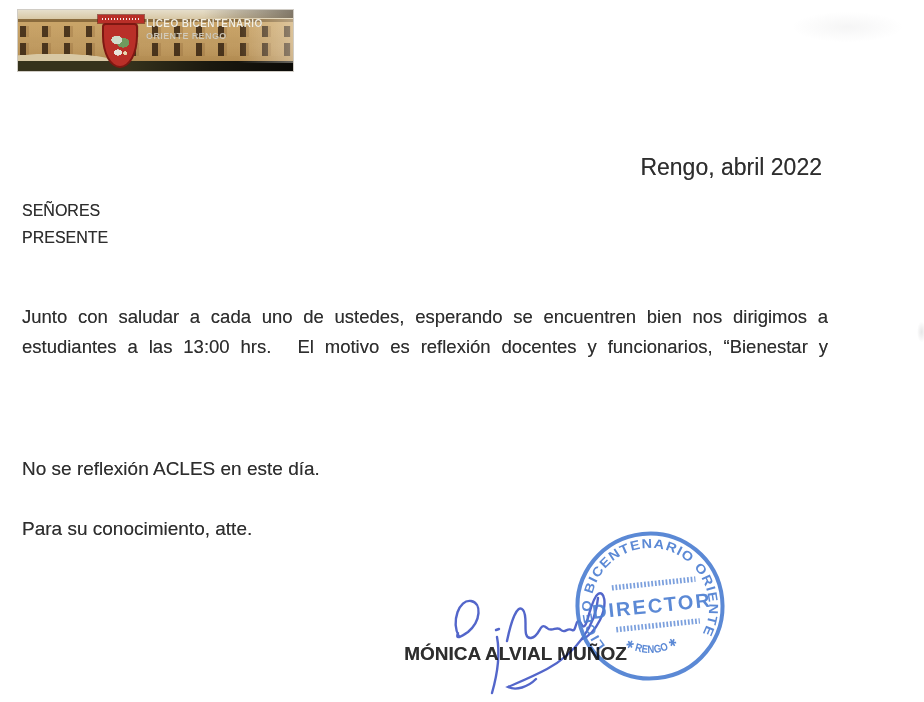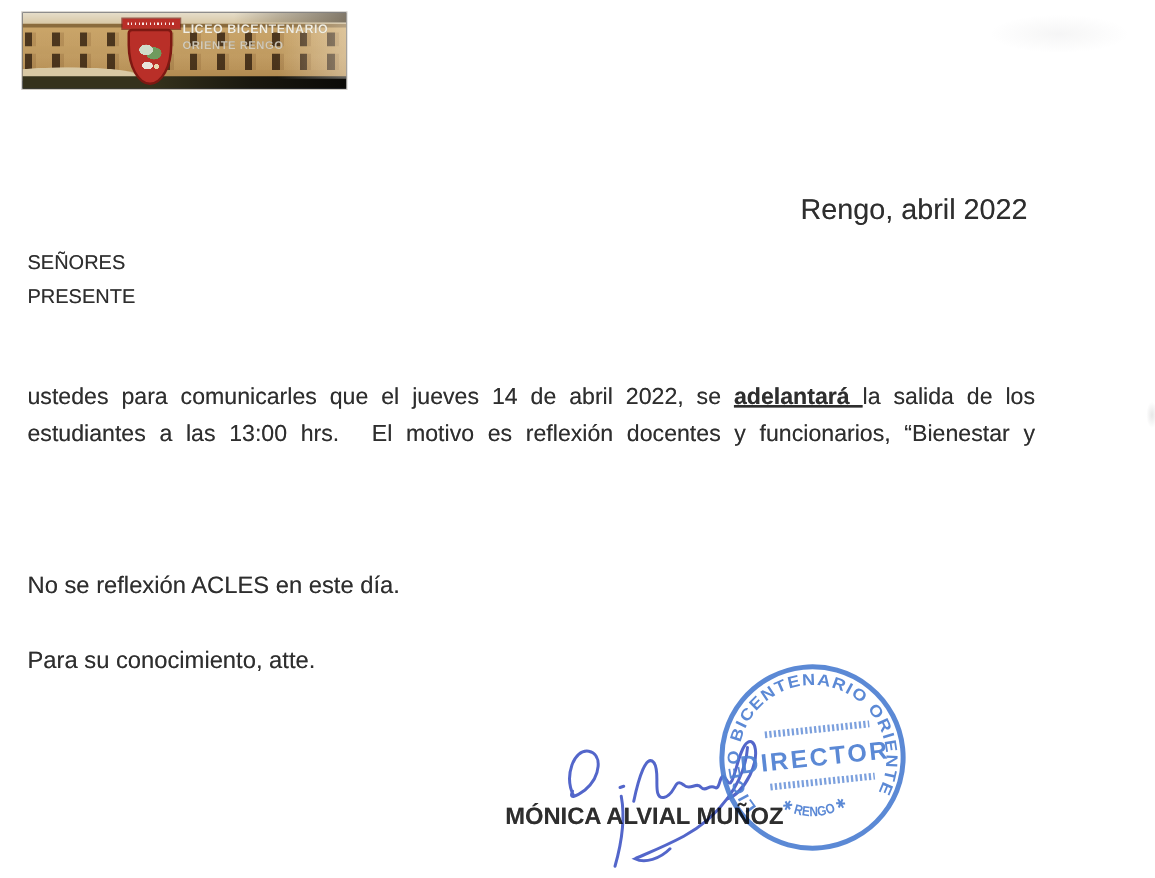--- a/index.html
+++ b/index.html
@@ -7,22 +7,23 @@
     width:924px;height:702px;position:relative;overflow:hidden;
     background:#ffffff;
     font-family:"Liberation Sans","DejaVu Sans",sans-serif;
     color:#2e2e2e;
   }
   .abs{position:absolute;}
 
   
   .banner{
     left:18px;top:10px;width:259px;height:61px;
-    background:#0f172a;overflow:hidden;
+    background:#0f766e;overflow:hidden;
     box-shadow:0 0 0 1px rgba(120,110,90,.35);
+    padding-left:16px;
   }
   .banner .photo{position:absolute;inset:0;filter:blur(.4px);}
   .banner .sky{position:absolute;left:0;top:0;right:0;height:12px;
     background:linear-gradient(180deg,#e6decb,#d3c099);}
   .banner .facade{position:absolute;left:0;top:10px;right:0;height:42px;
     background:linear-gradient(180deg,#c9a468 0 10%,#bf9a60 60%,#b18a50 100%);}
   .banner .roofline{position:absolute;left:0;top:9px;right:0;height:3px;background:#8a6b3d;}
   .banner .band1,.banner .band2{position:absolute;left:2px;right:2px;height:11px;
     background:repeating-linear-gradient(90deg,rgba(46,28,12,.8) 0 6px,rgba(150,110,62,.35) 6px 9px,rgba(200,162,105,.15) 9px 22px);}
   .banner .band1{top:16px;}
@@ -108,21 +109,21 @@
 <div class="abs artifact-edge"></div>
 
 <div class="abs date-line scan-text">Rengo, abril 2022</div>
 
 <div class="abs recipient scan-text">
   <div>SEÑORES</div>
   <div>PRESENTE</div>
 </div>
 
 <div class="abs body-par scan-text">
-  <span class="jline"><span>ustedes para comunicarles que el jueves 14 de abril 2022, se </span><span class="emph">adelantará </span><span>la salida de los</span></span>
+  <span class="jline">Junto con saludar a cada uno de ustedes, esperando se encuentren bien nos dirigimos a</span>
   <span class="jline"><span>estudiantes a las 13:00 hrs.</span><span class="gap"></span><span>El motivo es reflexión docentes y funcionarios, “Bienestar y</span></span>
 </div>
 
 <div class="abs par2 scan-text">No se reflexión ACLES en este día.</div>
 <div class="abs par3 scan-text">Para su conocimiento, atte.</div>
 
 <div class="abs sign-block scan-text">
   <div>MÓNICA ALVIAL MUÑOZ</div>
 </div>
 

